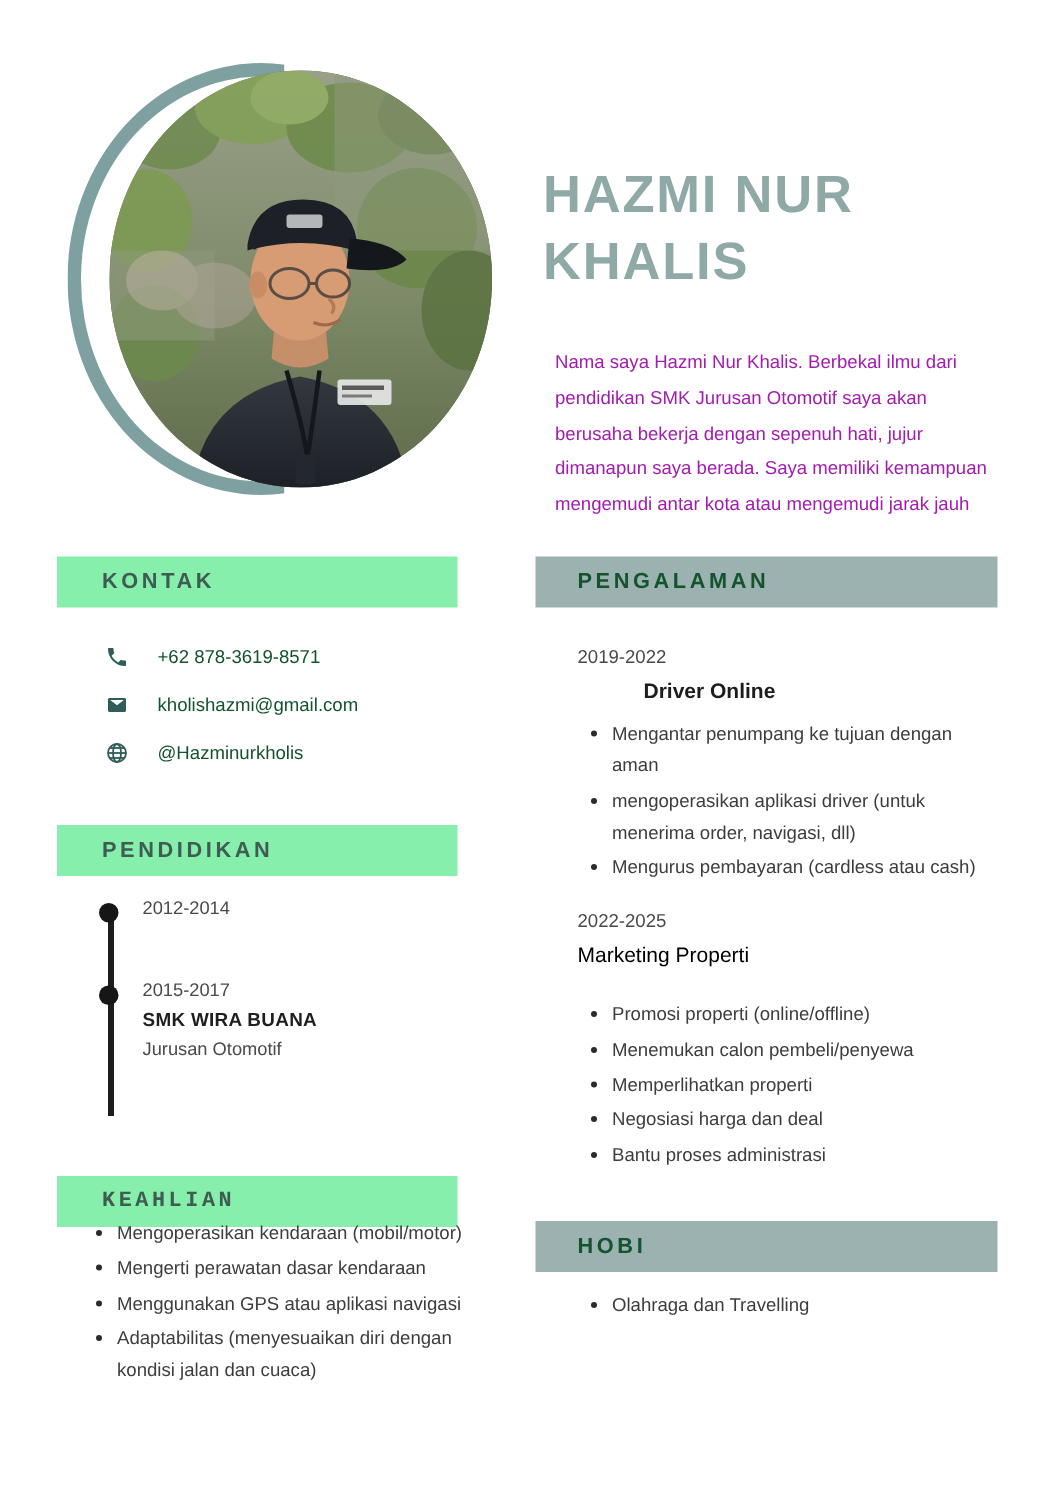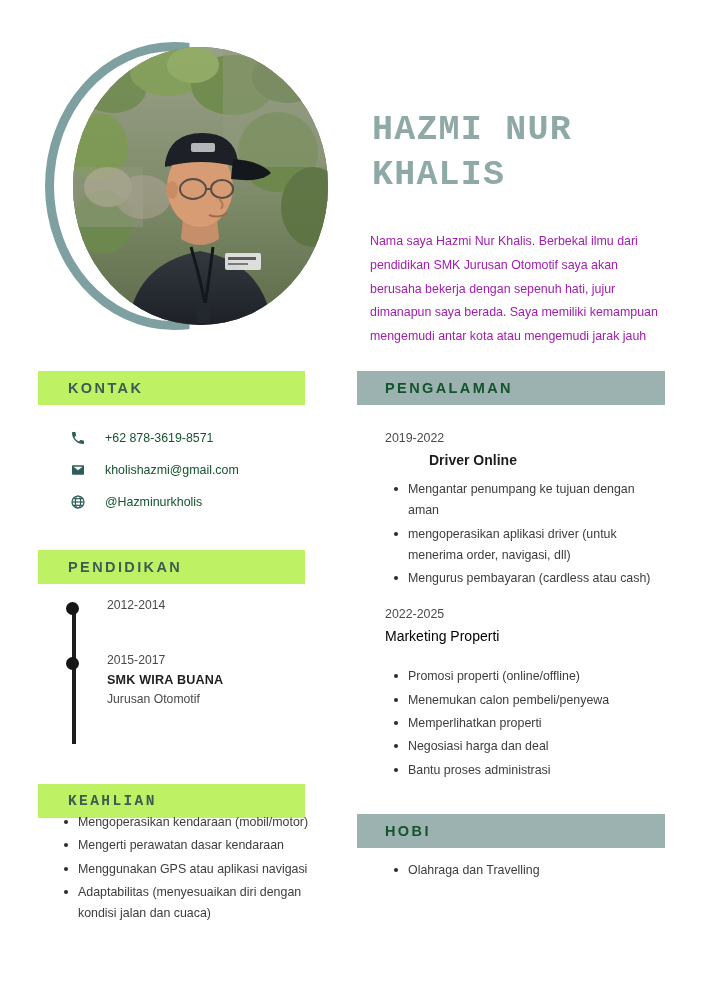--- a/index.html
+++ b/index.html
@@ -46,24 +46,23 @@
     height: 278px;
     border-radius: 50%;
     overflow: hidden;
     background: #5c6b4d;
   }
   .photo-svg { display: block; width: 100%; height: 100%; }
 
   
   .name-block {
     position: absolute;
-    left: 372px;
+    left: 362px;
     top: 108px;
     width: 300px;
-    font-family: Liberation Mono, monospace;
   }
   .name-line {
     font-size: 35px;
     font-weight: bold;
     letter-spacing: 1.2px;
     color: #8fa9a7;
     line-height: 1.28;
   }
   .intro {
     position: absolute;
@@ -73,21 +72,21 @@
     font-size: 12.4px;
     line-height: 1.92;
     color: #a21caf;
   }
 
   .lbar {
     position: absolute;
     left: 38px;
     width: 267px;
     height: 34px;
-    background: #bef264;
+    background: #86efac;
     display: flex;
     align-items: center;
   }
   .lbar-text {
     margin-left: 30px;
     font-size: 14.5px;
     font-weight: bold;
     letter-spacing: 2.4px;
     color: #3f5c52;
   }
@@ -133,21 +132,21 @@
   .edu-item { position: relative; margin-bottom: 22px; }
   .edu-dot {
     position: absolute;
     left: -2px;
     top: 6px;
     width: 13px;
     height: 13px;
     border-radius: 50%;
     background: #161616;
   }
-  .edu-body { margin-left: 39px; }
+  .edu-body { margin-left: 27px; }
   .edu-year { font-size: 12.2px; color: #4a4a4a; line-height: 1.55; }
   .edu-school {
     font-size: 12.6px;
     font-weight: bold;
     color: #1f1f1f;
     letter-spacing: 0.2px;
     line-height: 1.6;
   }
   .edu-note { font-size: 12.2px; color: #4a4a4a; line-height: 1.6; }
   .edu-item.gap { margin-bottom: 36px; }

